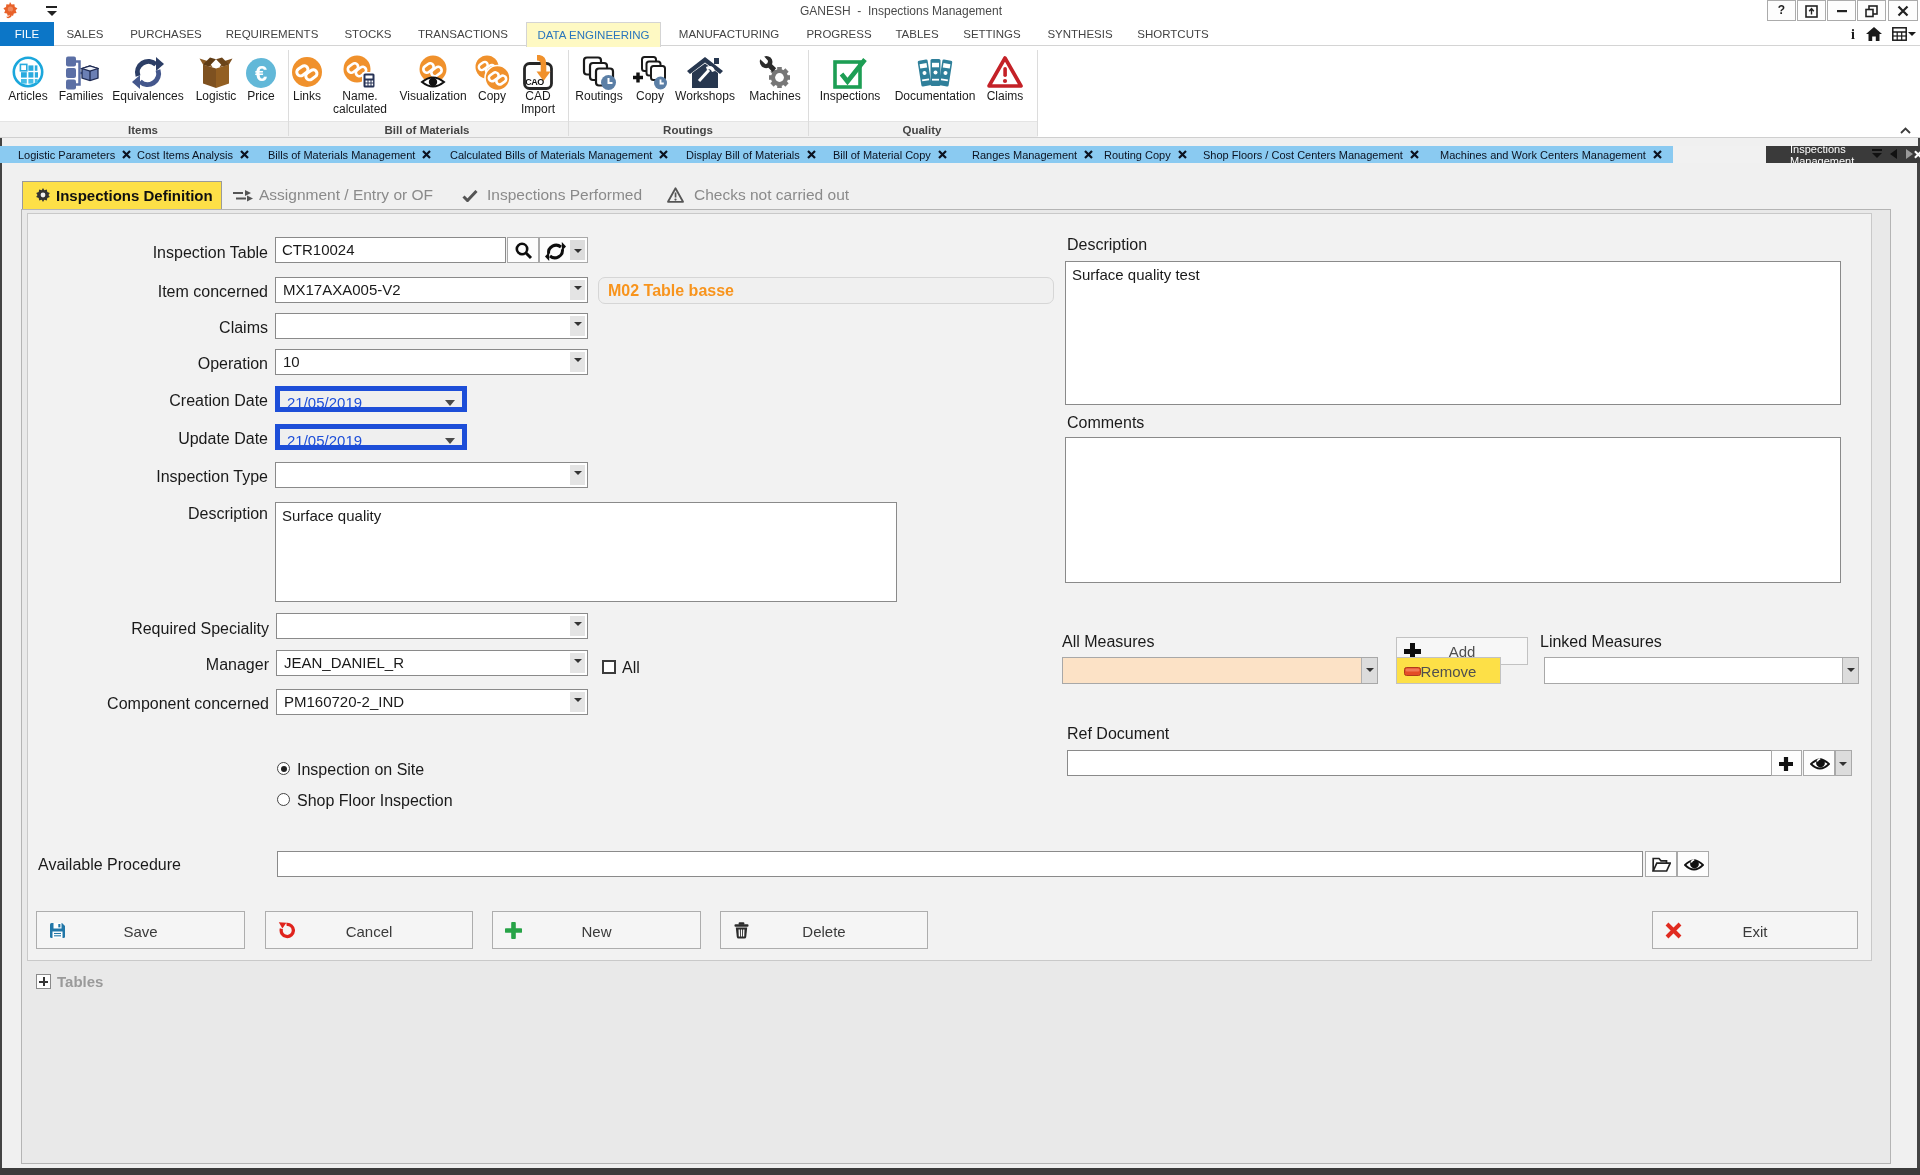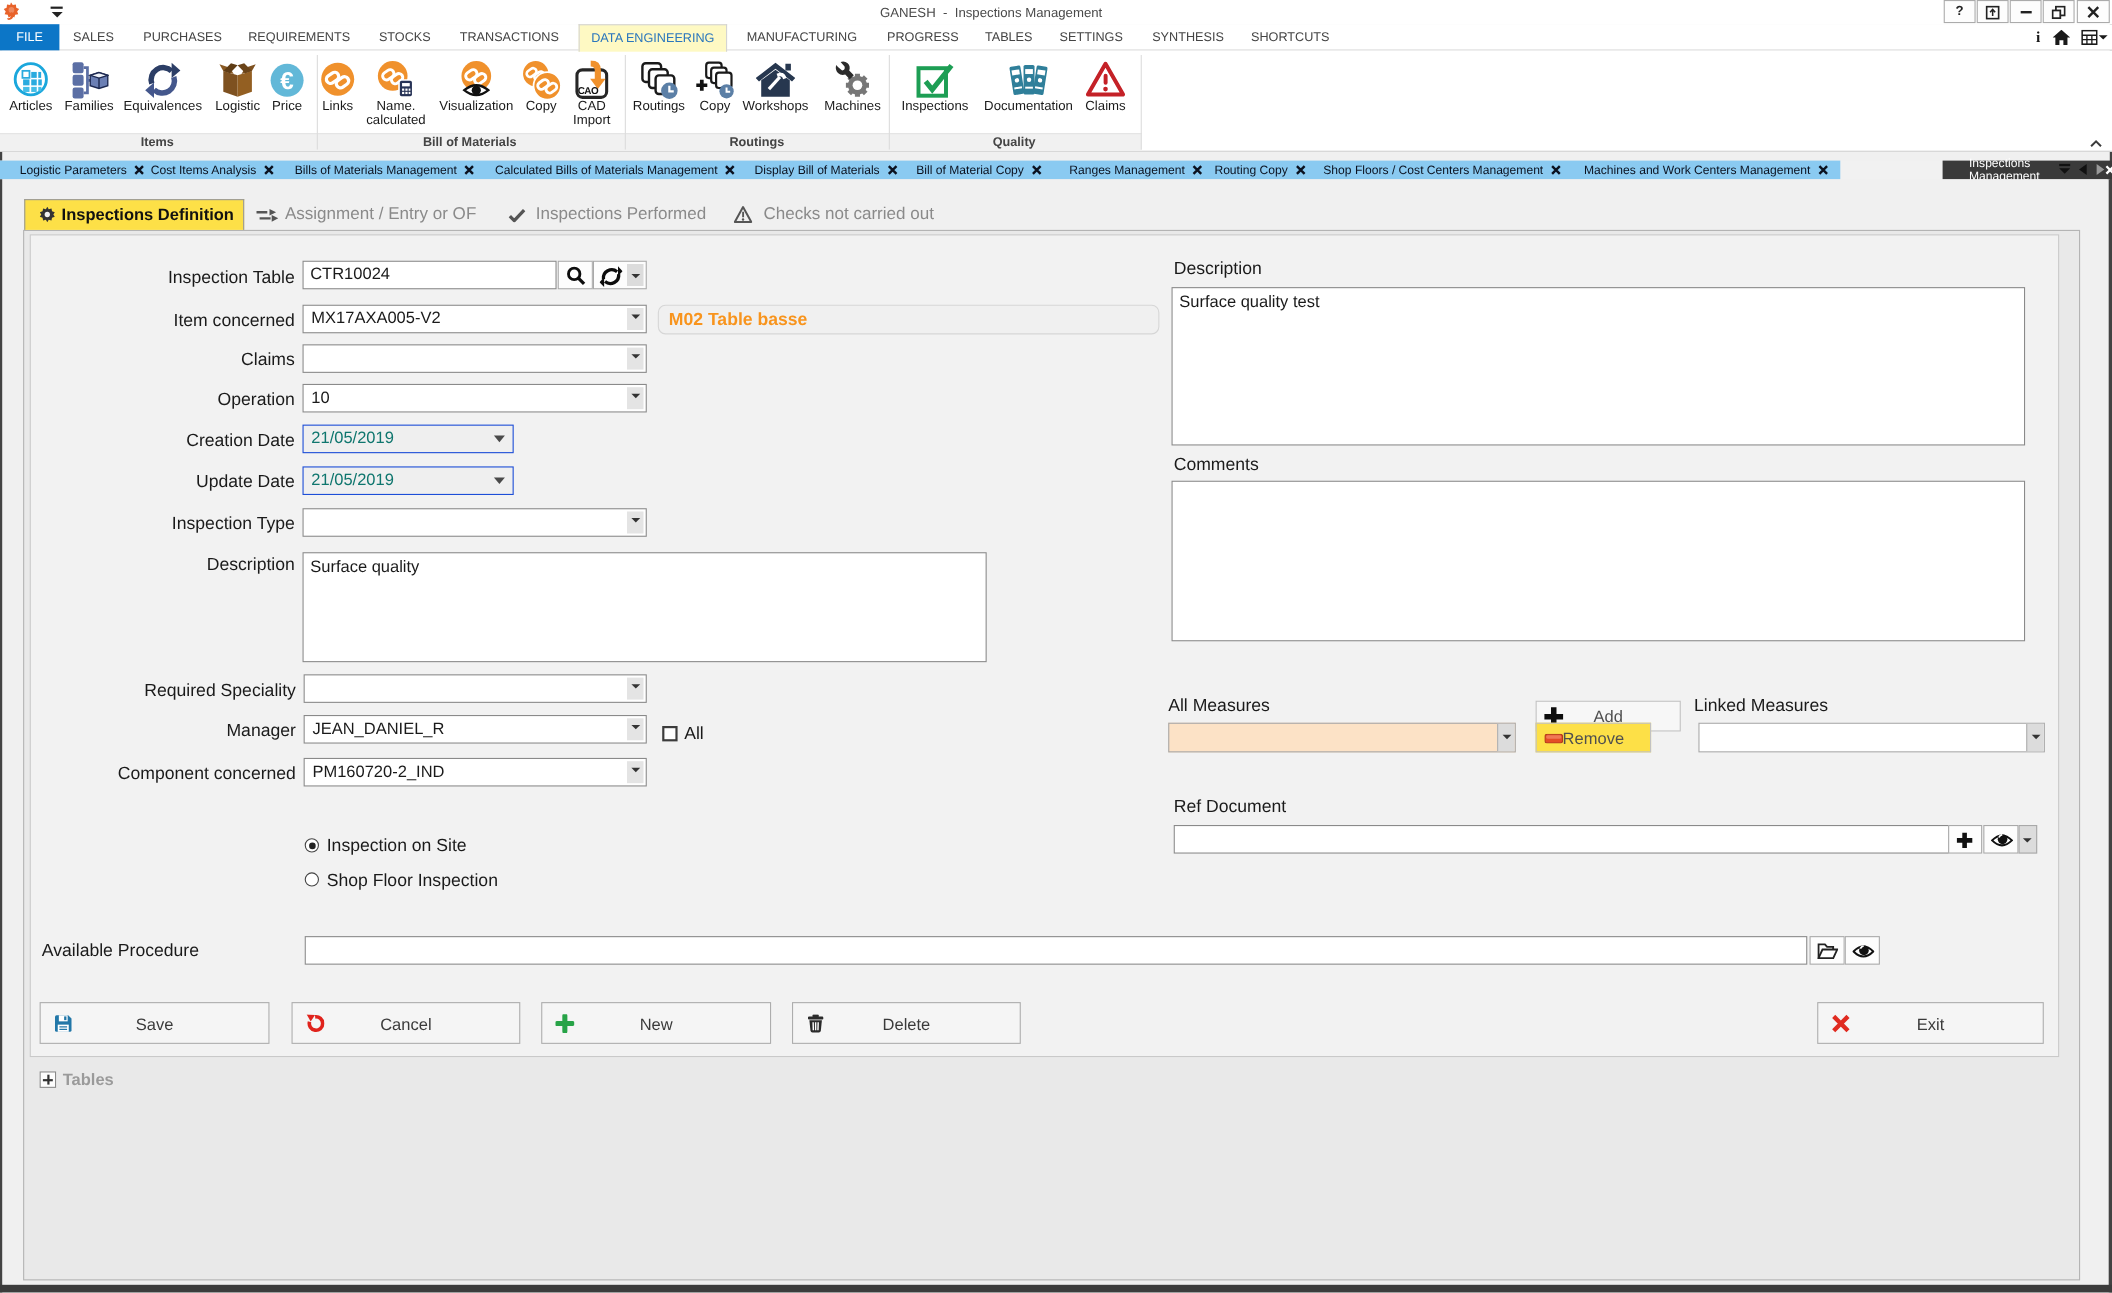--- a/index.html
+++ b/index.html
@@ -37,21 +37,21 @@
 #groupbox { position:absolute; left:5px; top:3px; width:1845px; height:748px; border:1px solid #c9c9c9; background:#f2f2f2; }
 .lbl { position:absolute; font-size:16px; color:#1a1a1a; white-space:nowrap; }
 .rlbl { position:absolute; font-size:16px; color:#1a1a1a; text-align:right; white-space:nowrap; }
 .inp { position:absolute; background:#fff; border:1px solid #8a8a8a; font-size:15px; color:#1a1a1a; padding-left:6px; }
 .combo { position:absolute; background:#fff; border:1px solid #8a8a8a; font-size:15px; color:#1a1a1a; }
 .combo .tx { position:absolute; left:7px; top:3px; }
 .drop { position:absolute; right:2px; top:2px; bottom:2px; width:15px; background:#e4e4e4; }
 .drop2 { position:absolute; right:0; top:0; bottom:0; width:16px; background:#dcdcdc; border-left:1px solid #b0b0b0; }
 .drop2:after { content:""; position:absolute; left:4px; top:10px; border-left:4px solid transparent; border-right:4px solid transparent; border-top:4.5px solid #333; }
 .drop:after { content:""; position:absolute; left:3.5px; top:6px; border-left:4px solid transparent; border-right:4px solid transparent; border-top:4.5px solid #333; }
-.dis { background:#efefef; border:1px solid #1d4ed8; color:#0f766e; }
+.dis { background:#efefef; border:5px solid #1d4ed8; color:#1d4ed8; }
 .dis .droparr { position:absolute; right:7px; top:9px; border-left:5px solid transparent; border-right:5px solid transparent; border-top:6px solid #4a4a4a; }
 .btn { position:absolute; background:#fdfdfd; border:1px solid #a9a9a9; }
 .tarea { position:absolute; background:#fff; border:1px solid #8a8a8a; font-size:15px; color:#1a1a1a; padding:4px 6px; }
 .bigbtn { position:absolute; height:38px; background:#f5f5f5; border:1px solid #adadad; font-size:15px; color:#3a3a3a; }
 .bigbtn span.cap { position:absolute; left:0; width:100%; text-align:center; top:11px; }
 </style>
 </head>
 <body>
 <div id="win"></div>
 

